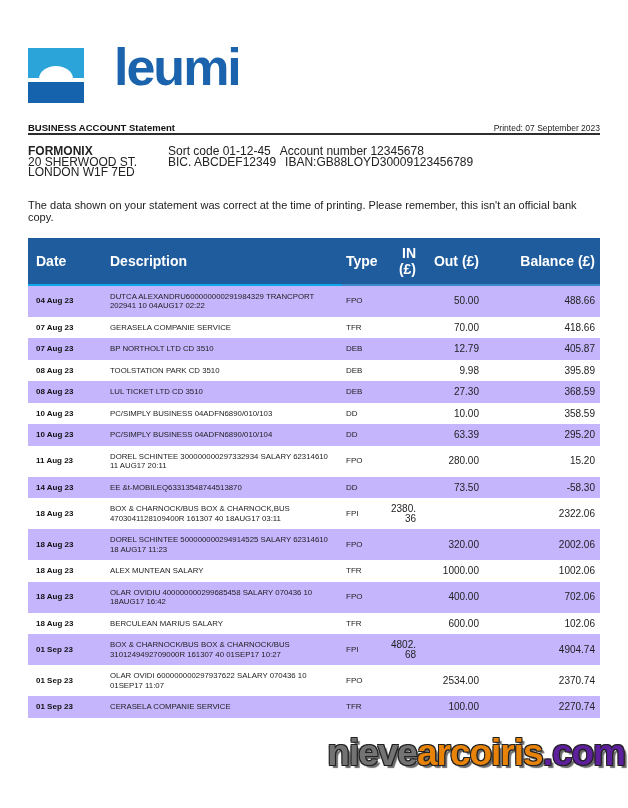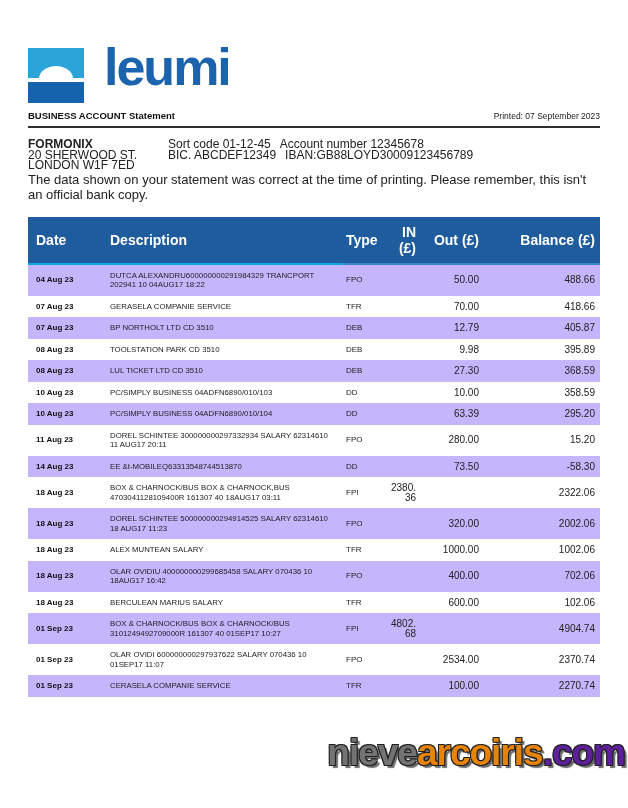--- a/index.html
+++ b/index.html
@@ -6,41 +6,41 @@
   html,body { background:#ffffff; }
   body {
     width:628px; height:808px;
     font-family:"Liberation Sans", sans-serif;
     color:#222;
   }
   .page { position:relative; width:628px; height:808px; overflow:hidden; background:#fff; }
   .content { padding:0 28px; }
 
   
-  .logo-row { padding-top:44px; display:flex; align-items:flex-start; gap:20px; height:102px; }
+  .logo-row { padding-top:44px; display:flex; align-items:flex-start; gap:30px; height:102px; }
   .logo-mark { width:56px; height:55px; position:relative; margin-top:4px; }
   .mark-top { position:absolute; top:0; left:0; width:56px; height:30px; background:#2ba4da; overflow:hidden; }
   .hump { position:absolute; bottom:-1px; left:19%; width:62%; height:44%;
           background:#ffffff; border-radius:50% 50% 0 0 / 100% 100% 0 0; }
   .mark-bottom { position:absolute; bottom:0; left:0; width:56px; height:21px; background:#1563ac; }
   .logo-text { font-size:52px; font-weight:bold; color:#1b63ad; letter-spacing:-2px; line-height:0.92; }
 
   
   .stmt-header { display:flex; justify-content:space-between; align-items:flex-end;
-                 margin-top:8px; padding-bottom:5px; border-bottom:2px solid #2e2e2e; }
+                 margin-top:20px; border-bottom:2px solid #2e2e2e; }
   .stmt-title { font-size:9.5px; font-weight:bold; color:#111; }
   .stmt-printed { font-size:8.5px; color:#222; }
 
   
   .account { display:flex; margin-top:11px; font-size:12px; line-height:10.5px; color:#222; }
   .account-left { width:140px; }
   .account-name { font-weight:bold; }
   .acct-line { display:flex; gap:9px; }
 
-  .notice-accuracy { margin-top:1px; font-size:13px; color:#222; }
+  .notice-accuracy { margin-top:21px; font-size:11px; color:#222; }
   .notice-check { margin-top:19px; font-size:8.5px; line-height:11px; color:#222; max-width:560px; }
 
   
   table { margin-top:15px; width:572px; border-collapse:collapse; table-layout:fixed; }
   thead th { background:#1e5c9e; color:#ffffff; font-weight:bold; font-size:14px;
              padding:7px 4px; text-align:left; border-bottom:2px solid #0ea5e9; }
   thead th.num { text-align:right; }
   thead th.lightline { border-bottom-color:#3d87cb; }
   th.c-date { padding-left:8px; }
   th.c-bal  { padding-right:5px; }
@@ -122,21 +122,21 @@
           <th>Description</th>
           <th class="lightline">Type</th>
           <th class="num c-in lightline">IN (£)</th>
           <th class="num c-out lightline">Out (£)</th>
           <th class="num c-bal lightline">Balance (£)</th>
         </tr>
       </thead>
       <tbody>
           <tr class="alt">
             <td class="date">04 Aug 23</td>
-            <td class="desc">DUTCA ALEXANDRU600000000291984329 TRANCPORT 202941 10 04AUG17 18:22</td>
+            <td class="desc">DUTCA ALEXANDRU600000000291984329 TRANCPORT 202941 10 04AUG17 02:22</td>
             <td class="type">FPO</td>
             <td class="in"></td>
             <td class="out">50.00</td>
             <td class="bal">488.66</td>
           </tr>
           <tr>
             <td class="date">07 Aug 23</td>
             <td class="desc">GERASELA COMPANIE SERVICE</td>
             <td class="type">TFR</td>
             <td class="in"></td>

